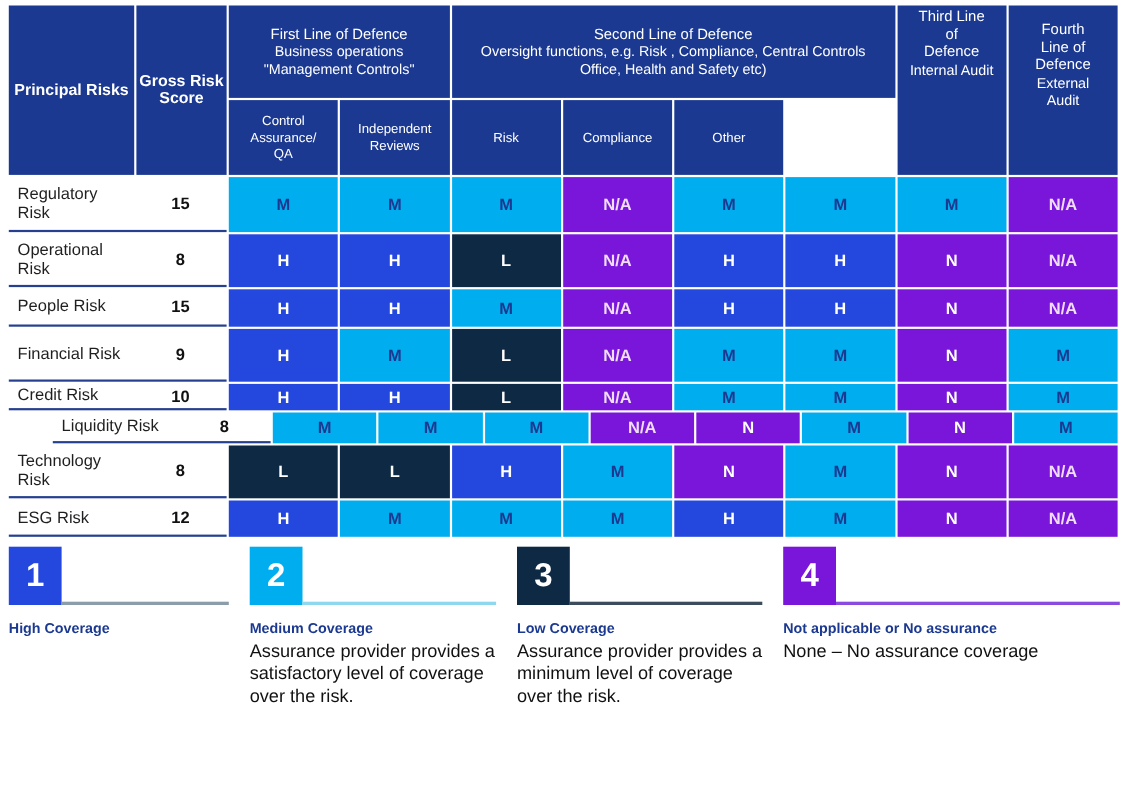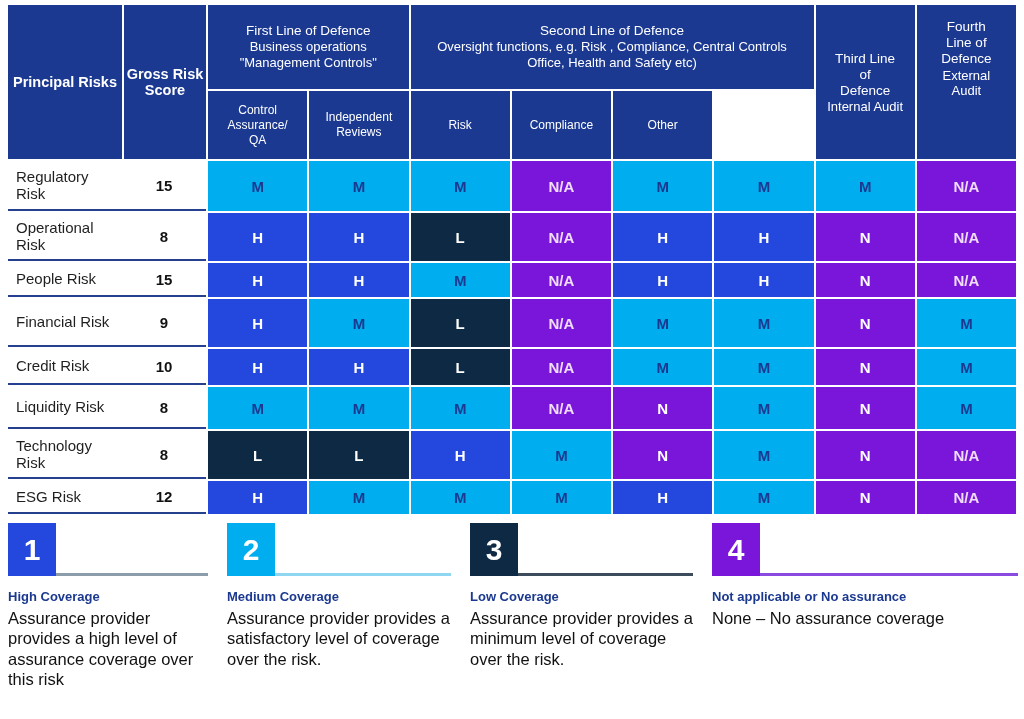--- a/index.html
+++ b/index.html
@@ -20,21 +20,21 @@
   .hcell {
     background: #1b3990; color: #ffffff;
     display: flex; flex-direction: column;
     align-items: center; justify-content: center;
     text-align: center;
   }
   .hcell.principal { grid-column: 1; grid-row: 1 / 3; font-weight: bold; font-size: 14.5px; }
   .hcell.score     { grid-column: 2; grid-row: 1 / 3; font-weight: bold; font-size: 14.5px; }
   .hcell.group-first  { grid-column: 3 / 5; grid-row: 1; }
   .hcell.group-second { grid-column: 5 / 9; grid-row: 1; }
-  .hcell.third  { grid-column: 9;  grid-row: 1 / 3; justify-content: center; padding-top: 2px; }
+  .hcell.third  { grid-column: 9;  grid-row: 1 / 3; justify-content: flex-start; padding-top: 2px; }
   .hcell.fourth { grid-column: 10; grid-row: 1 / 3; justify-content: flex-start; padding-top: 14px; }
   .gtitle { font-weight: normal; font-size: 13.5px; line-height: 1.2; }
   .gsub   { font-size: 13px; line-height: 1.22; padding: 0 10px; }
   .vert-title { max-width: 64px; }
   .subhead { grid-row: 2; font-size: 12px; line-height: 1.25; padding: 0 10px; }
 
   .tbody { margin-top: 2px; }
   .trow {
     display: grid;
     grid-template-columns: 114px 82px repeat(8, 1fr);
@@ -174,36 +174,36 @@
   <div class="cell" style="background: rgb(36, 71, 222); color: rgb(255, 255, 255);">H</div>
         <div class="cell" style="background: rgb(0, 174, 239); color: rgb(27, 57, 144);">M</div>
         <div class="cell" style="background: rgb(14, 41, 68); color: rgb(255, 255, 255);">L</div>
         <div class="cell" style="background: rgb(122, 22, 217); color: rgb(240, 221, 250);">N/A</div>
         <div class="cell" style="background: rgb(0, 174, 239); color: rgb(27, 57, 144);">M</div>
         <div class="cell" style="background: rgb(0, 174, 239); color: rgb(27, 57, 144);">M</div>
         <div class="cell" style="background: rgb(122, 22, 217); color: rgb(255, 255, 255);">N</div>
         <div class="cell" style="background: rgb(0, 174, 239); color: rgb(27, 57, 144);">M</div>
       </div>
 
-  <div class="trow" style="height: 36px; text-align: center;">
+  <div class="trow" style="height: 24px; text-align: center;">
     <div class="labelwrap">
       <div class="rlabel">Credit Risk</div>
       <div class="rscore">10</div>
     </div>
   <div class="cell" style="background: rgb(36, 71, 222); color: rgb(255, 255, 255);">H</div>
         <div class="cell" style="background: rgb(36, 71, 222); color: rgb(255, 255, 255);">H</div>
         <div class="cell" style="background: rgb(14, 41, 68); color: rgb(255, 255, 255);">L</div>
         <div class="cell" style="background: rgb(122, 22, 217); color: rgb(240, 221, 250);">N/A</div>
         <div class="cell" style="background: rgb(0, 174, 239); color: rgb(27, 57, 144);">M</div>
         <div class="cell" style="background: rgb(0, 174, 239); color: rgb(27, 57, 144);">M</div>
         <div class="cell" style="background: rgb(122, 22, 217); color: rgb(255, 255, 255);">N</div>
         <div class="cell" style="background: rgb(0, 174, 239); color: rgb(27, 57, 144);">M</div>
       </div>
 
-  <div class="trow" style="height: 42px;">
+  <div class="trow" style="height: 28px; margin-left: 40px;">
     <div class="labelwrap">
       <div class="rlabel">Liquidity Risk</div>
       <div class="rscore">8</div>
     </div>
   <div class="cell" style="background: rgb(0, 174, 239); color: rgb(27, 57, 144);">M</div>
         <div class="cell" style="background: rgb(0, 174, 239); color: rgb(27, 57, 144);">M</div>
         <div class="cell" style="background: rgb(0, 174, 239); color: rgb(27, 57, 144);">M</div>
         <div class="cell" style="background: rgb(122, 22, 217); color: rgb(240, 221, 250);">N/A</div>
         <div class="cell" style="background: rgb(122, 22, 217); color: rgb(255, 255, 255);">N</div>
         <div class="cell" style="background: rgb(0, 174, 239); color: rgb(27, 57, 144);">M</div>
@@ -242,23 +242,20 @@
       </div>
 </div>
 
   <div class="legend">
   <div class="legend-item" style="width: 200px;">
     <div class="legend-head">
       <div class="legend-num" style="background: rgb(36, 71, 222);">1</div>
       <div class="legend-line" style="background: rgb(139, 156, 171);"></div>
     </div>
     <div class="legend-title">High Coverage</div>
-    <div class="legend-body">
-          <div class="legend-p">Assurance provider provides a high level of assurance coverage over this risk</div>
-        </div>
   </div>
 
   <div class="legend-item" style="width: 224px;">
     <div class="legend-head">
       <div class="legend-num" style="background: rgb(0, 174, 239);">2</div>
       <div class="legend-line" style="background: rgb(143, 214, 240);"></div>
     </div>
     <div class="legend-title">Medium Coverage</div>
     <div class="legend-body">
           <div class="legend-p">Assurance provider provides a satisfactory level of coverage over the risk.</div>

